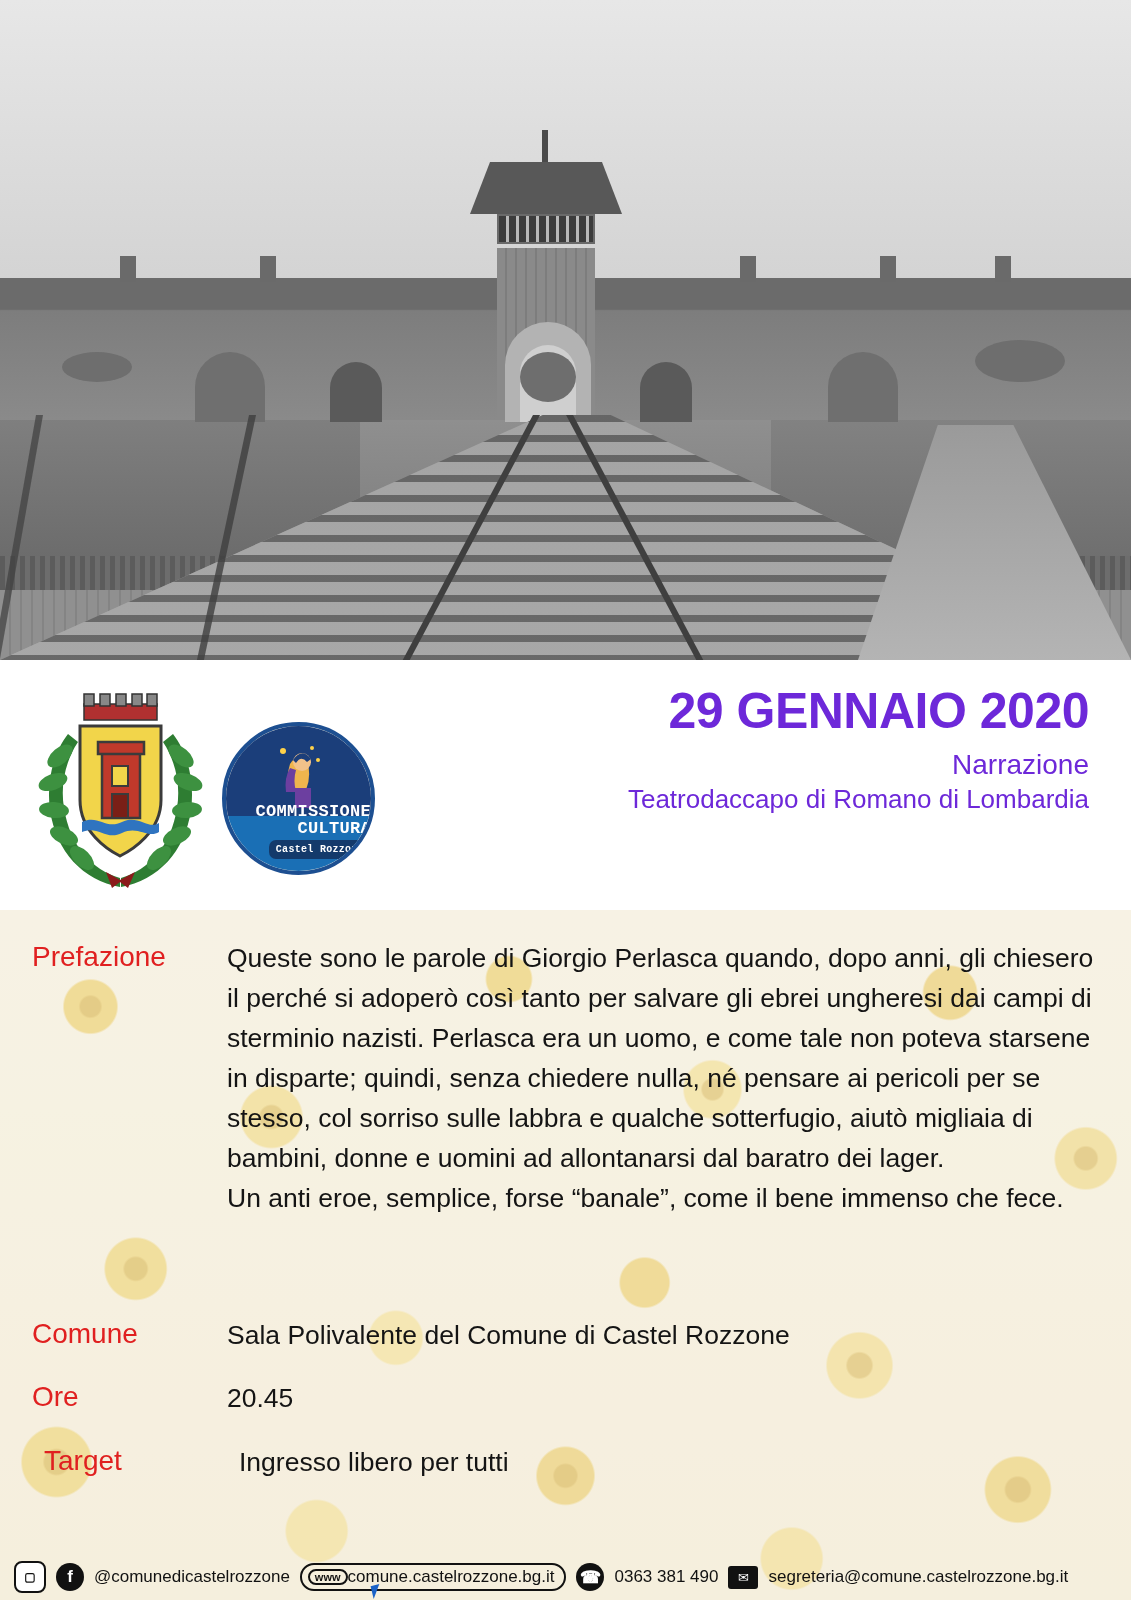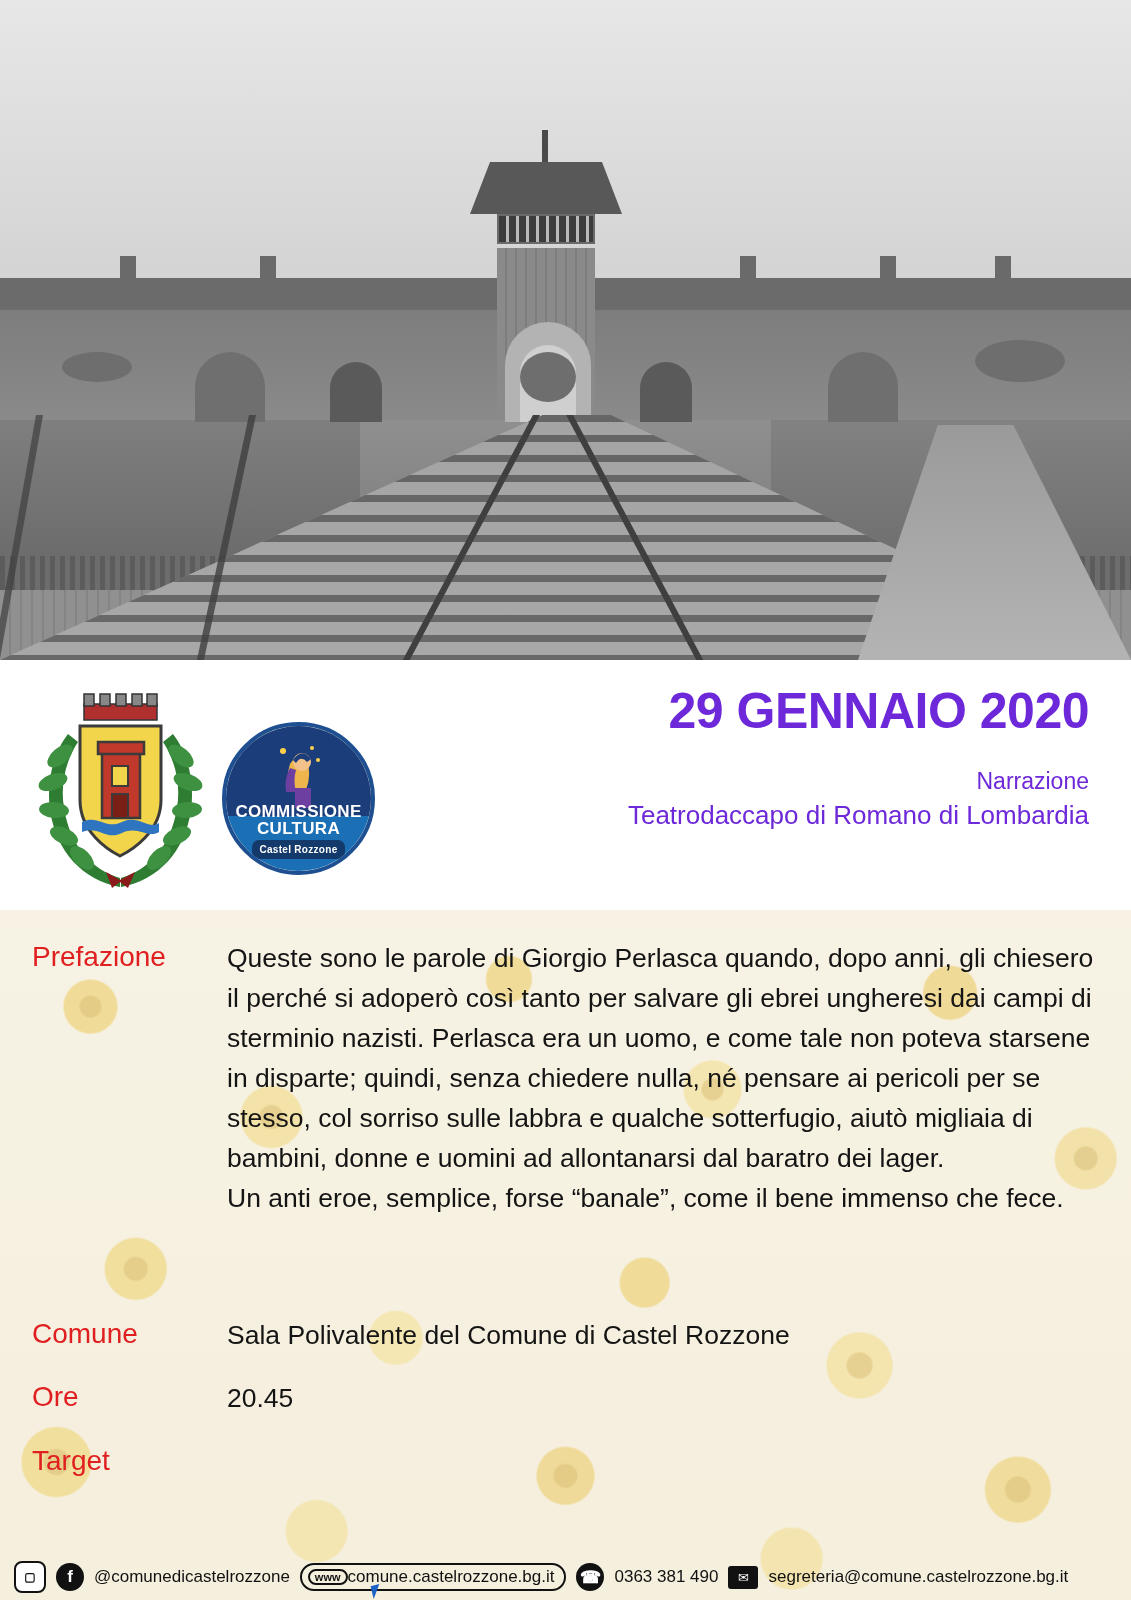--- a/index.html
+++ b/index.html
@@ -183,26 +183,27 @@
     background: #1b3e7a;
   }
   .logo-band {
     position: absolute;
     left: 0; bottom: 0; width: 100%; height: 38%;
     background: #1a6fb5;
   }
   .logo-text {
     position: absolute;
     left: 0; bottom: 12px; width: 100%;
-    text-align: center;
+    text-align: right;
     color: #ffffff;
     font-weight: bold;
     font-size: 17px;
     line-height: 17px;
     letter-spacing: .3px;
+    font-family: Liberation Mono, monospace;
   }
   .logo-sub {
     font-size: 10px;
     font-weight: bold;
     background: #143a6b;
     display: inline-block;
     padding: 1px 7px;
     border-radius: 7px;
     margin-top: 3px;
   }
@@ -225,23 +226,23 @@
     font-weight: bold;
     letter-spacing: -0.5px;
     line-height: 58px;
   }
   .quote-line {
     font-size: 32px;
     line-height: 42px;
     margin-top: 2px;
   }
   .narration-line {
-    font-size: 23px;
+    font-size: 28px;
     line-height: 34px;
-    margin-top: 24px;
+    margin-top: 8px;
   }
   .company-line {
     font-size: 26px;
     line-height: 34px;
   }
 
   
   .body-sec {
     position: absolute;
     left: 0; top: 910px; width: 1131px; height: 690px;
@@ -311,21 +312,21 @@
   }
   .row .value {
     flex: 1;
     color: #141414;
     font-size: 26.5px;
     line-height: 40px;
   }
   #row-prefazione { top: 28px; }
   #row-luogo { top: 405px; }
   #row-ore { top: 468px; }
-  #row-target { top: 532px; }
+  #row-target { top: 532px; margin-left: 12px; }
 
   
   .footer {
     position: absolute;
     left: 0; bottom: 0; width: 1131px; height: 46px;
     display: flex;
     align-items: center;
     gap: 10px;
     padding: 0 14px;
     box-sizing: border-box;
@@ -522,20 +523,21 @@
         <div class="value">Sala Polivalente del Comune di Castel Rozzone</div>
       </div>
 
       <div class="row" id="row-ore">
         <div class="label">Ore</div>
         <div class="value">20.45</div>
       </div>
 
       <div class="row" id="row-target">
         <div class="label">Target</div>
+        <div class="value">Ingresso libero per tutti</div>
       </div>
     </div>
 
     <div class="footer">
       <div class="ficon ig">▢</div>
       <div class="ficon round">f</div>
       <div class="txt">@comunedicastelrozzone</div>
       <div class="pill">
         <span class="www">www</span>
         <span class="txt">comune.castelrozzone.bg.it</span>

